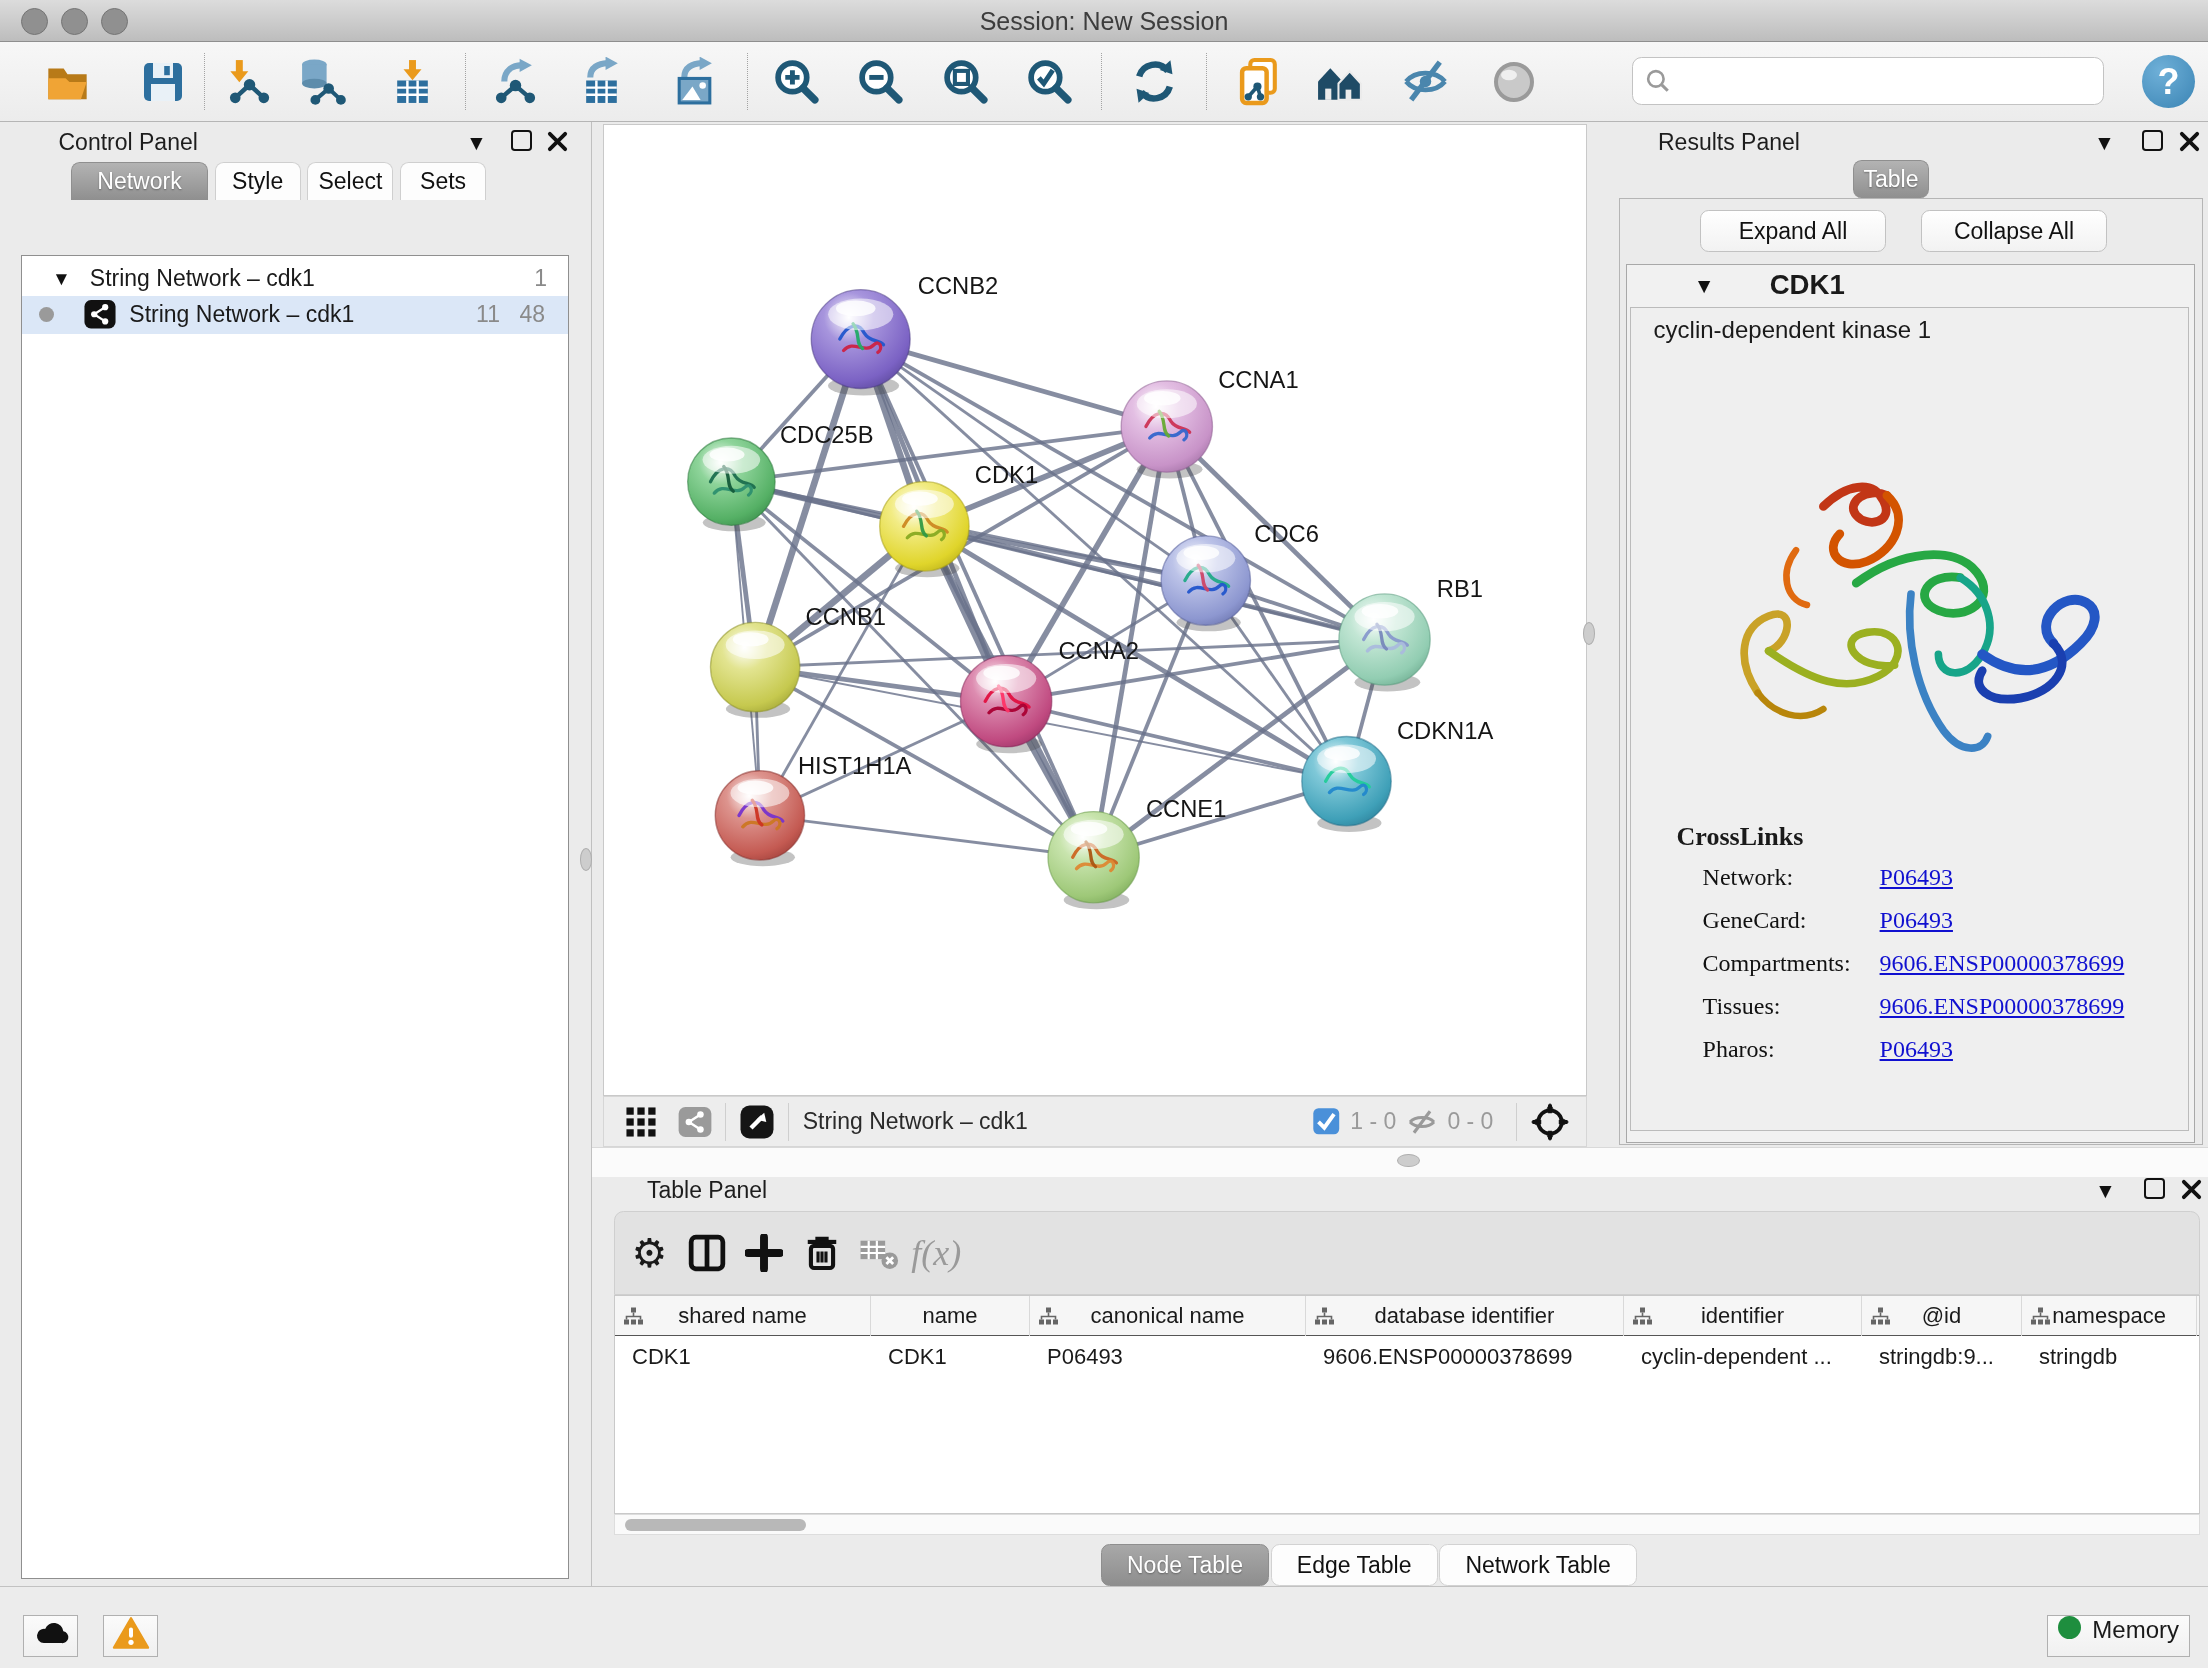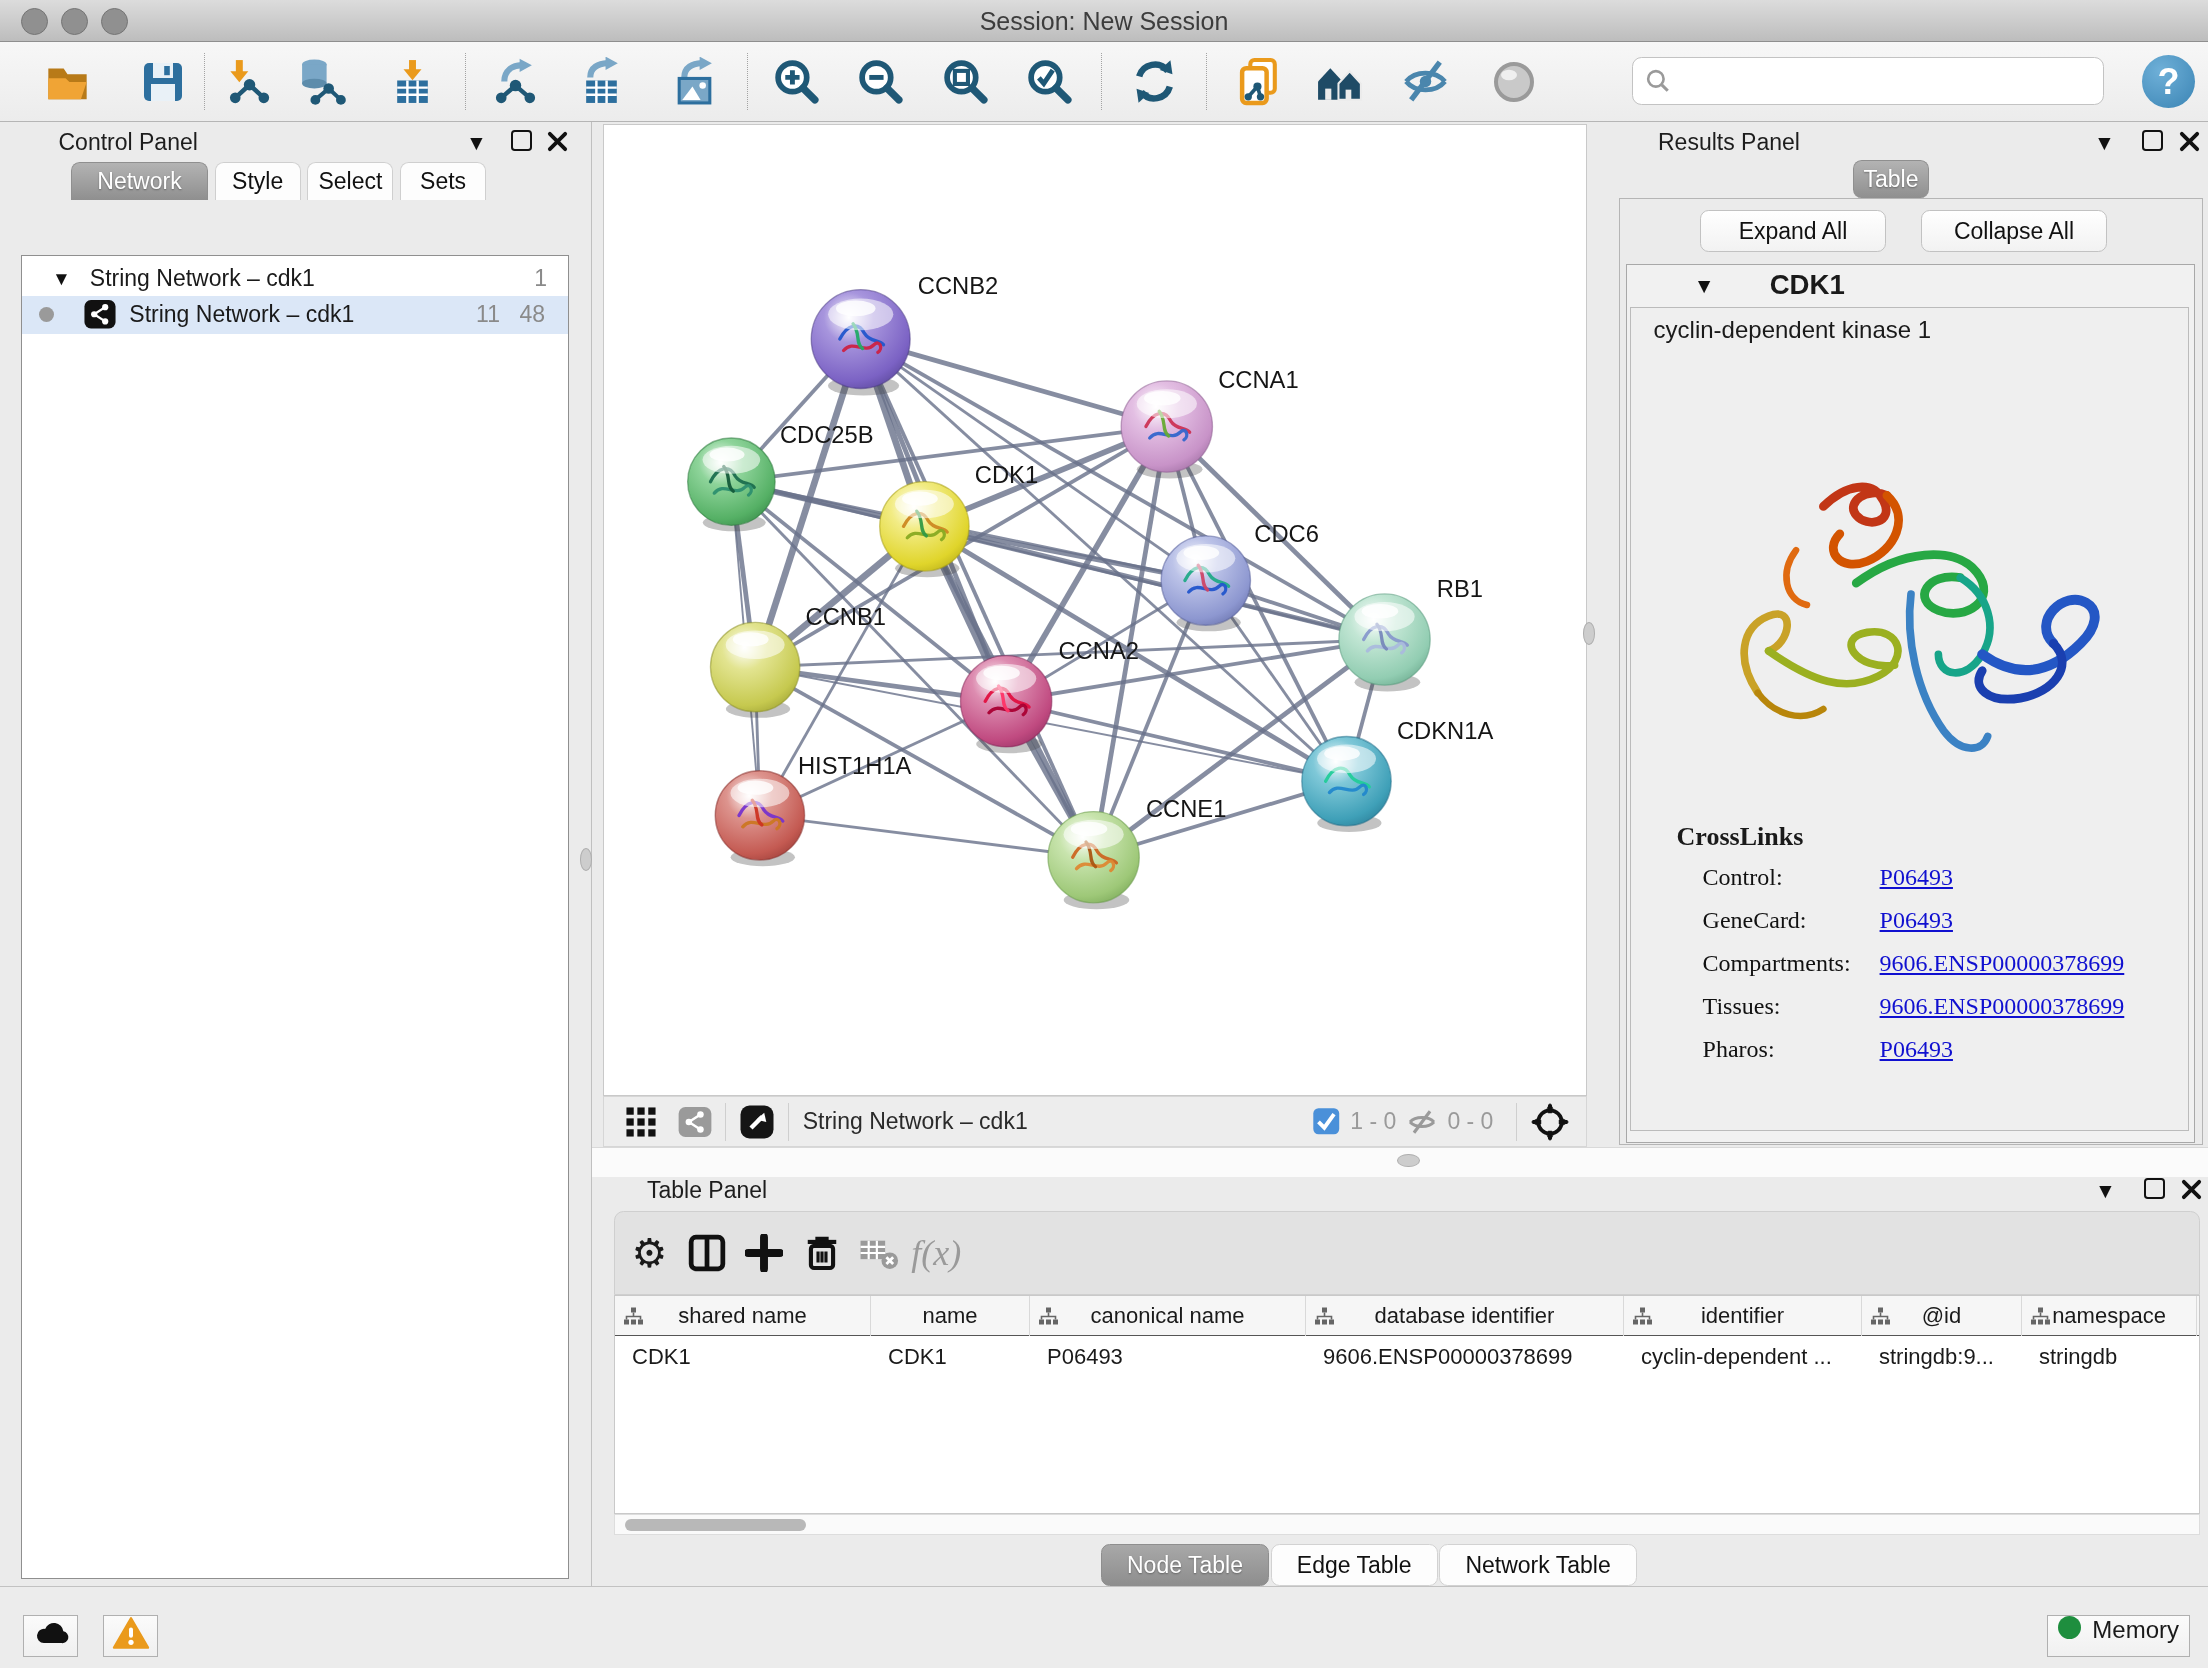--- a/index.html
+++ b/index.html
@@ -706,21 +706,21 @@
               <path d="M150 150 C 190 120, 240 115, 260 140 C 280 165, 250 185, 225 175 C 200 165, 215 140, 245 145" stroke="#27a844" stroke-width="8"></path>
               <path d="M245 145 C 270 160, 280 190, 265 215 C 250 240, 225 235, 225 215" stroke="#17a589" stroke-width="7"></path>
               <path d="M265 215 C 300 240, 330 230, 355 205 C 370 190, 372 175, 360 168 C 340 156, 310 185, 330 205" stroke="#2457c5" stroke-width="9"></path>
               <path d="M330 205 C 350 225, 330 250, 300 255 C 270 260, 255 245, 265 230" stroke="#1a3fb0" stroke-width="8"></path>
               <path d="M200 160 C 195 200, 205 250, 230 285 C 245 305, 265 305, 270 290" stroke="#3b82c4" stroke-width="7"></path>
               <path d="M60 250 C 75 270, 100 278, 120 265" stroke="#b8860b" stroke-width="6"></path>
             </g>
           </svg>
           <span class="serif" style="position:absolute;left:46px;top:514px;font-size:26px;font-weight:bold">CrossLinks</span>
           <div id="xl-rows">
-              <span class="xl-label serif" style="left: 72px; top: 556px;">Control:</span>
+              <span class="xl-label serif" style="left: 72px; top: 556px;">Network:</span>
               <a class="xl-link serif" style="left: 249px; top: 556px;">P06493</a>
               <span class="xl-label serif" style="left: 72px; top: 599px;">GeneCard:</span>
               <a class="xl-link serif" style="left: 249px; top: 599px;">P06493</a>
               <span class="xl-label serif" style="left: 72px; top: 642px;">Compartments:</span>
               <a class="xl-link serif" style="left: 249px; top: 642px;">9606.ENSP00000378699</a>
               <span class="xl-label serif" style="left: 72px; top: 685px;">Tissues:</span>
               <a class="xl-link serif" style="left: 249px; top: 685px;">9606.ENSP00000378699</a>
               <span class="xl-label serif" style="left: 72px; top: 728px;">Pharos:</span>
               <a class="xl-link serif" style="left: 249px; top: 728px;">P06493</a>
             </div>

